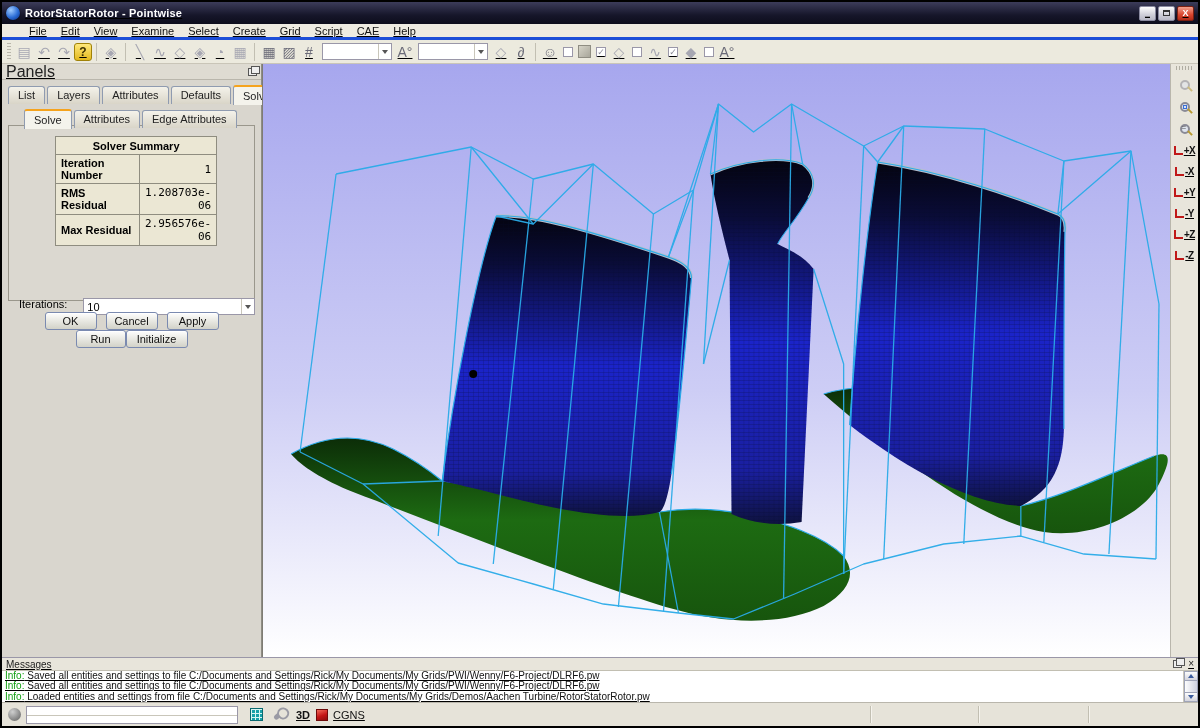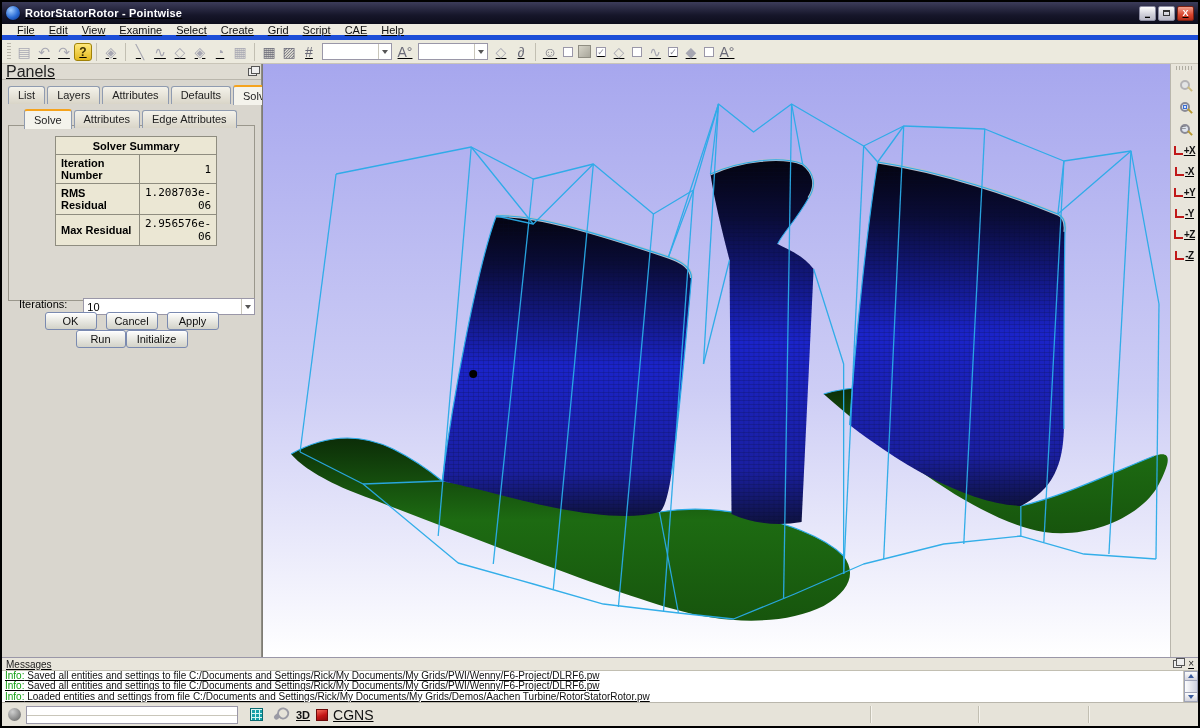--- a/index.html
+++ b/index.html
@@ -11,21 +11,21 @@
   
   .titlebar { height:22px; background:linear-gradient(#3c3c5a,#16162a 60%,#0d0d1c); display:flex; align-items:center; padding:0 4px; flex:0 0 auto; }
   .app-icon { width:14px; height:14px; border-radius:50%; background:radial-gradient(circle at 35% 30%, #9ecbff, #2a6bd4 55%, #0a2a7a); margin-right:5px; box-shadow:0 0 1px #000; }
   .title-text { color:#fff; font-weight:bold; font-size:11px; letter-spacing:.2px; }
   .win-controls { margin-left:auto; display:flex; gap:2px; }
   .wbtn { width:17px; height:15px; border:1px solid #8a8aa0; border-radius:2px; background:linear-gradient(#fdfdfd,#cfcfd8 60%,#b9b9c6); color:#222; font-size:9px; line-height:13px; text-align:center; font-weight:bold; }
   .wbtn.close { background:linear-gradient(#f2a08c,#d8442e 60%,#b12c18); color:#fff; border-color:#7c2012; }
   .restore-glyph { display:inline-block; width:7px; height:6px; border:1px solid #333; border-top:2px solid #333; margin-top:3px; }
 
   
-  .menubar { height:16px; background:#eeebe1; display:flex; align-items:center; padding-left:8px; border-bottom:5px solid #1d4ed8; flex:0 0 auto; }
+  .menubar { height:16px; background:#eeebe1; display:flex; align-items:center; padding-left:20px; border-bottom:3px solid #1d4ed8; flex:0 0 auto; }
   .menu-item { padding:1px 7px; color:#111; }
 
   
   .toolbar { height:24px; background:#eceade; display:flex; align-items:center; padding:0 2px; border-bottom:1px solid #c9c5b8; flex:0 0 auto; }
   .tb-handle { width:4px; height:18px; margin:0 3px; background-image:repeating-linear-gradient(#b9b6aa 0 1px, transparent 1px 3px); }
   .tb-sep { width:1px; height:18px; background:#c2bfb2; margin:0 4px; }
   .tb-btn { min-width:20px; height:20px; display:flex; align-items:center; justify-content:center; color:#a7a7b2; font-size:14px; }
   .tb-btn.enabled { color:#6b6b78; }
   .tb-help { width:18px; height:18px; background:linear-gradient(#ffe87a,#e3b91e); border:1px solid #a08208; border-radius:3px; color:#3c3000; font-weight:bold; font-size:12px; line-height:16px; text-align:center; }
   .tb-combo { width:70px; height:17px; background:#fff; border:1px solid #9a97a8; display:flex; align-items:center; margin:0 3px; }
@@ -97,21 +97,21 @@
   
   .statusbar { height:24px; flex:0 0 auto; background:#e6e3d9; border-top:1px solid #b9b6ac; display:flex; align-items:center; padding:0 6px; position:relative; }
   .sphere { width:13px; height:13px; border-radius:50%; background:radial-gradient(circle at 35% 30%, #cfcfcf, #8a8a8a 60%, #5c5c5c); margin-right:5px; }
   .status-box { width:212px; height:18px; background:#fff; border:1px solid #9a97a8; position:relative; }
   .status-box:after { content:""; position:absolute; left:0; right:0; top:8px; border-top:1px solid #c9c6ba; }
   .grid-icon { width:13px; height:13px; background:#17a0a8; background-image:linear-gradient(#d8f5f2 1px, transparent 1px), linear-gradient(90deg,#d8f5f2 1px, transparent 1px); background-size:4px 4px; border:1px solid #0a6a70; margin:0 4px 0 12px; }
   .wrench { width:13px; height:5px; background:#9a9aa4; border-radius:3px; transform:rotate(-40deg); margin:0 6px; position:relative; }
   .wrench:after { content:""; position:absolute; right:-3px; top:-2px; width:8px; height:8px; border:2px solid #9a9aa4; border-radius:50%; background:#e6e3d9; }
   .dim-label { font-weight:bold; font-size:11px; margin:0 6px 0 4px; color:#111; }
   .red-cube { width:12px; height:12px; background:linear-gradient(160deg,#f26a5a,#c41616 55%,#8e0e0e); border:1px solid #6e0a0a; margin-right:5px; }
-  .cae-label { font-size:14px; color:#111; }
+  .cae-label { font-size:11px; color:#111; }
   .st-sep { position:absolute; top:3px; bottom:3px; width:1px; background:#c2bfb2; box-shadow:1px 0 0 #f6f4ee; }
 </style>
 </head>
 <body>
 
 <div class="window">
  <div class="win-inner">
 
   <div class="titlebar">
     <div class="app-icon"></div>

